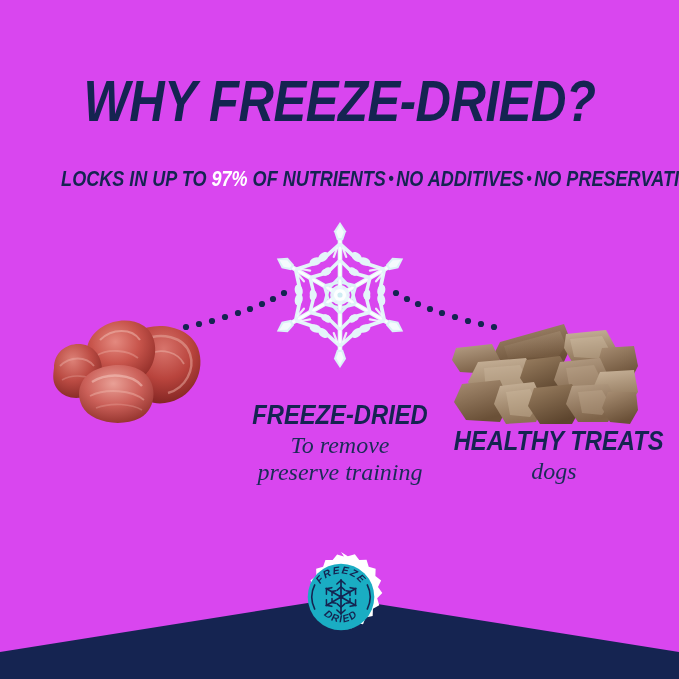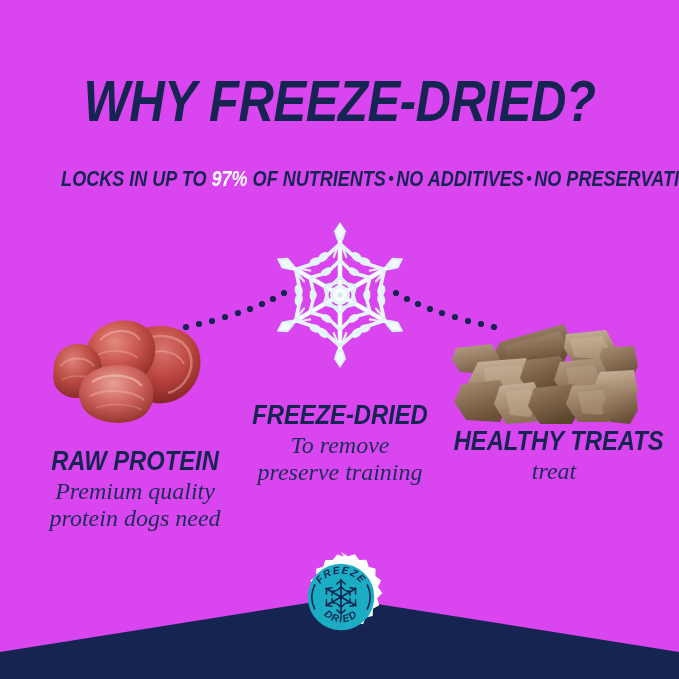--- a/index.html
+++ b/index.html
@@ -323,40 +323,33 @@
 
     <polygon points="14,84 52,80 62,102 52,122 18,120 6,102" fill="url(#tr2)"></polygon>
     <polygon points="52,86 86,82 96,104 88,122 58,124 46,104" fill="url(#tr3)"></polygon>
     <polygon points="58,92 82,89 90,105 82,117 62,115" fill="#cfbba1" opacity="0.4"></polygon>
     <polygon points="86,88 124,84 134,106 124,124 92,124 80,106" fill="url(#tr4)"></polygon>
     <polygon points="124,86 160,84 170,104 160,122 130,122 118,104" fill="url(#tr1)"></polygon>
     <polygon points="130,92 154,90 162,104 154,115 134,113" fill="#c7b096" opacity="0.35"></polygon>
     <polygon points="160,92 188,92 190,110 182,124 162,122 154,108" fill="url(#tr2)"></polygon>
   </svg>
 
-  <div class="col col-left">
-    <div class="col-title">RAW PROTEIN</div>
-    <div class="col-body">
-      <div>Premium quality</div>
-      <div>protein dogs need</div>
-    </div>
-  </div>
 
   <div class="col col-center">
     <div class="col-title">FREEZE-DRIED</div>
     <div class="col-body">
       <div>To remove</div>
       <div>preserve training</div>
     </div>
   </div>
 
   <div class="col col-right">
     <div class="col-title">HEALTHY TREATS</div>
     <div class="col-body">
-      <div>treat</div>
+      <div>dogs</div>
     </div>
   </div>
 
   <svg class="seal" viewBox="0 0 100 108">
     <defs>
       <path id="arc-top" d="M 22,56 A 28,28 0 0 1 78,56"></path>
       <path id="arc-bottom" d="M 24,56 A 26,26 0 0 0 76,56"></path>
     </defs>
 
     <g transform="translate(50,54)">

